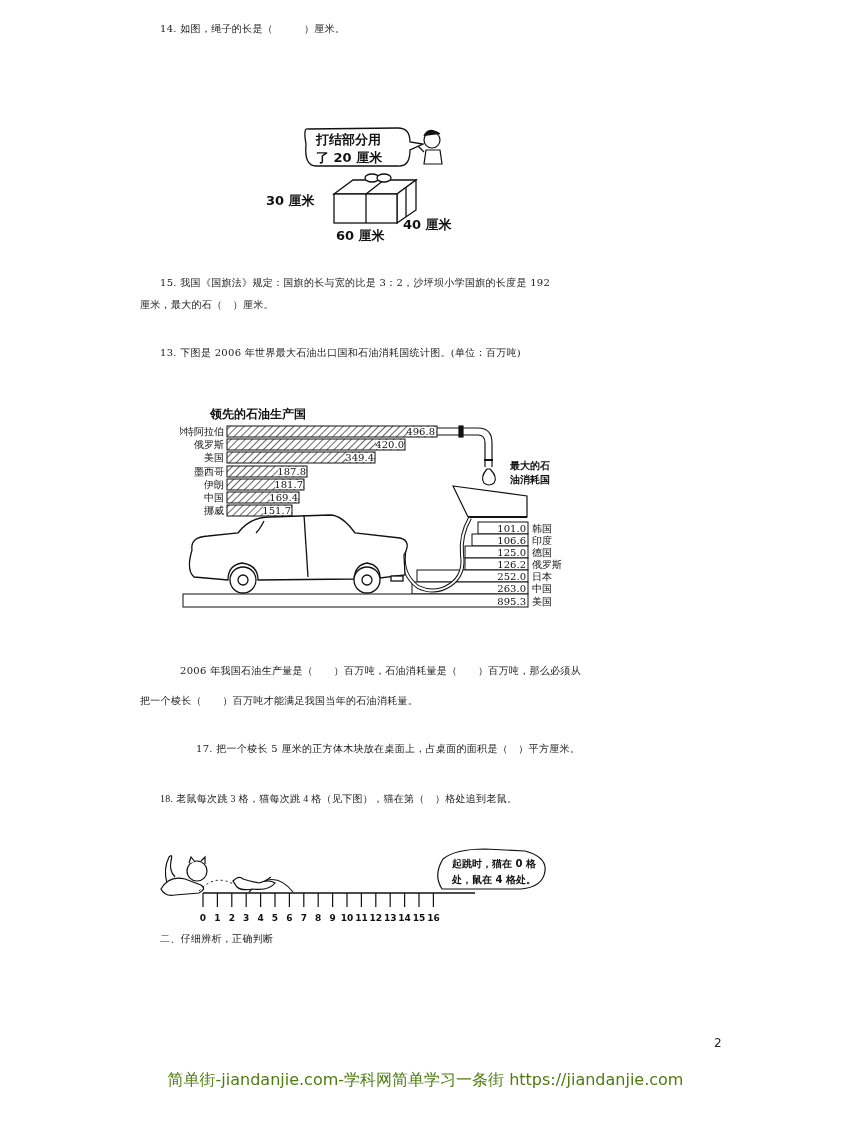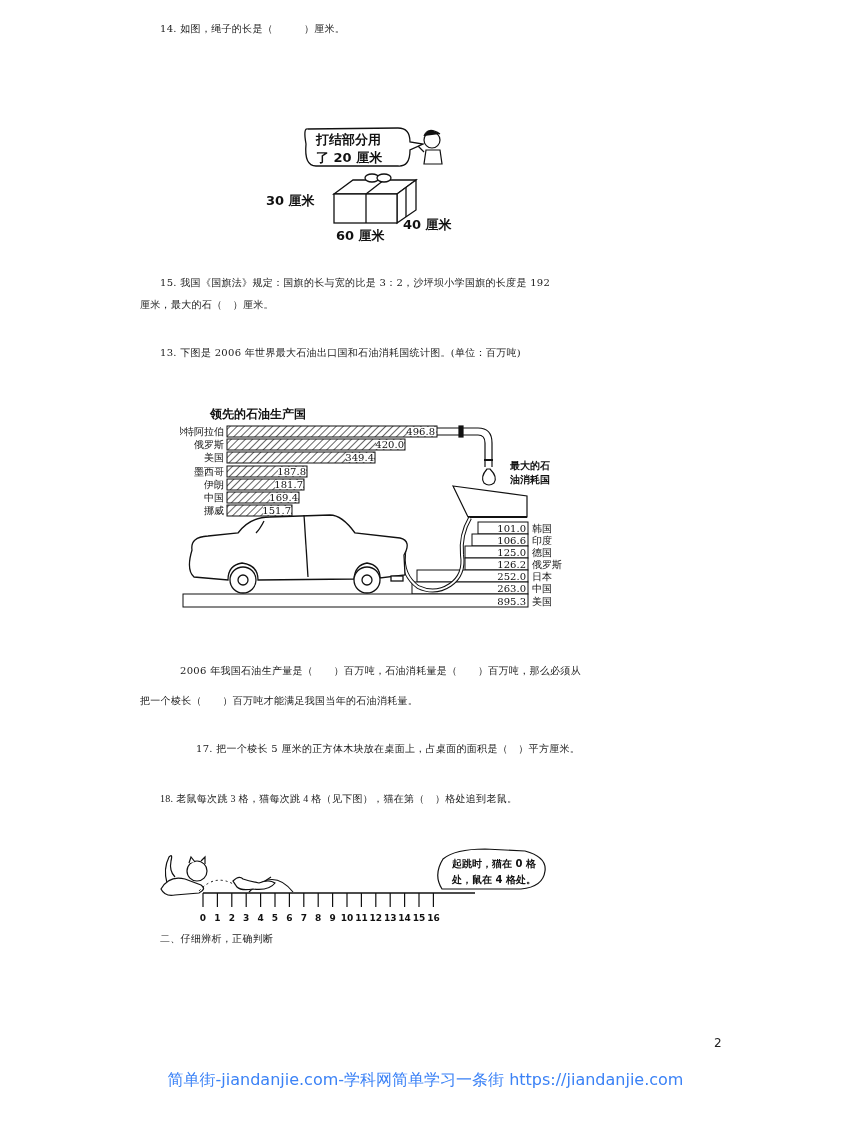--- a/index.html
+++ b/index.html
@@ -4,21 +4,21 @@
 <style>
   html, body { margin:0; padding:0; background:#ffffff; }
   body { width:851px; height:1122px; position:relative; overflow:hidden;
          font-family:"DejaVu Serif","Liberation Serif",serif; color:#1a1a1a; }
   .line { position:absolute; font-size:10px; white-space:nowrap; letter-spacing:0.3px; }
   .fig { position:absolute; }
   .fig svg { display:block; }
   .lbl { font-family:"DejaVu Serif",serif; font-size:10px; fill:#111; }
   .blbl { font-family:"DejaVu Sans",sans-serif; font-weight:bold; fill:#111; }
   .footer { position:absolute; left:0; width:851px; top:1070px; text-align:center;
-            font-family:"DejaVu Sans","Liberation Sans",sans-serif; font-size:16px; color:#3b82f6; }
+            font-family:"DejaVu Sans","Liberation Sans",sans-serif; font-size:16px; color:#4d7c0f; }
   .pagenum { position:absolute; left:714px; top:1036px; font-family:"DejaVu Sans",sans-serif; font-size:12px; color:#222; }
 </style>
 </head>
 <body>
 
 <div class="line" style="left:160px; top:22px;">14. 如图，绳子的长是（　　　）厘米。</div>
 
 <div class="fig" style="left:258px; top:122px;">
   <svg width="210" height="125" viewBox="0 0 210 125">
 

